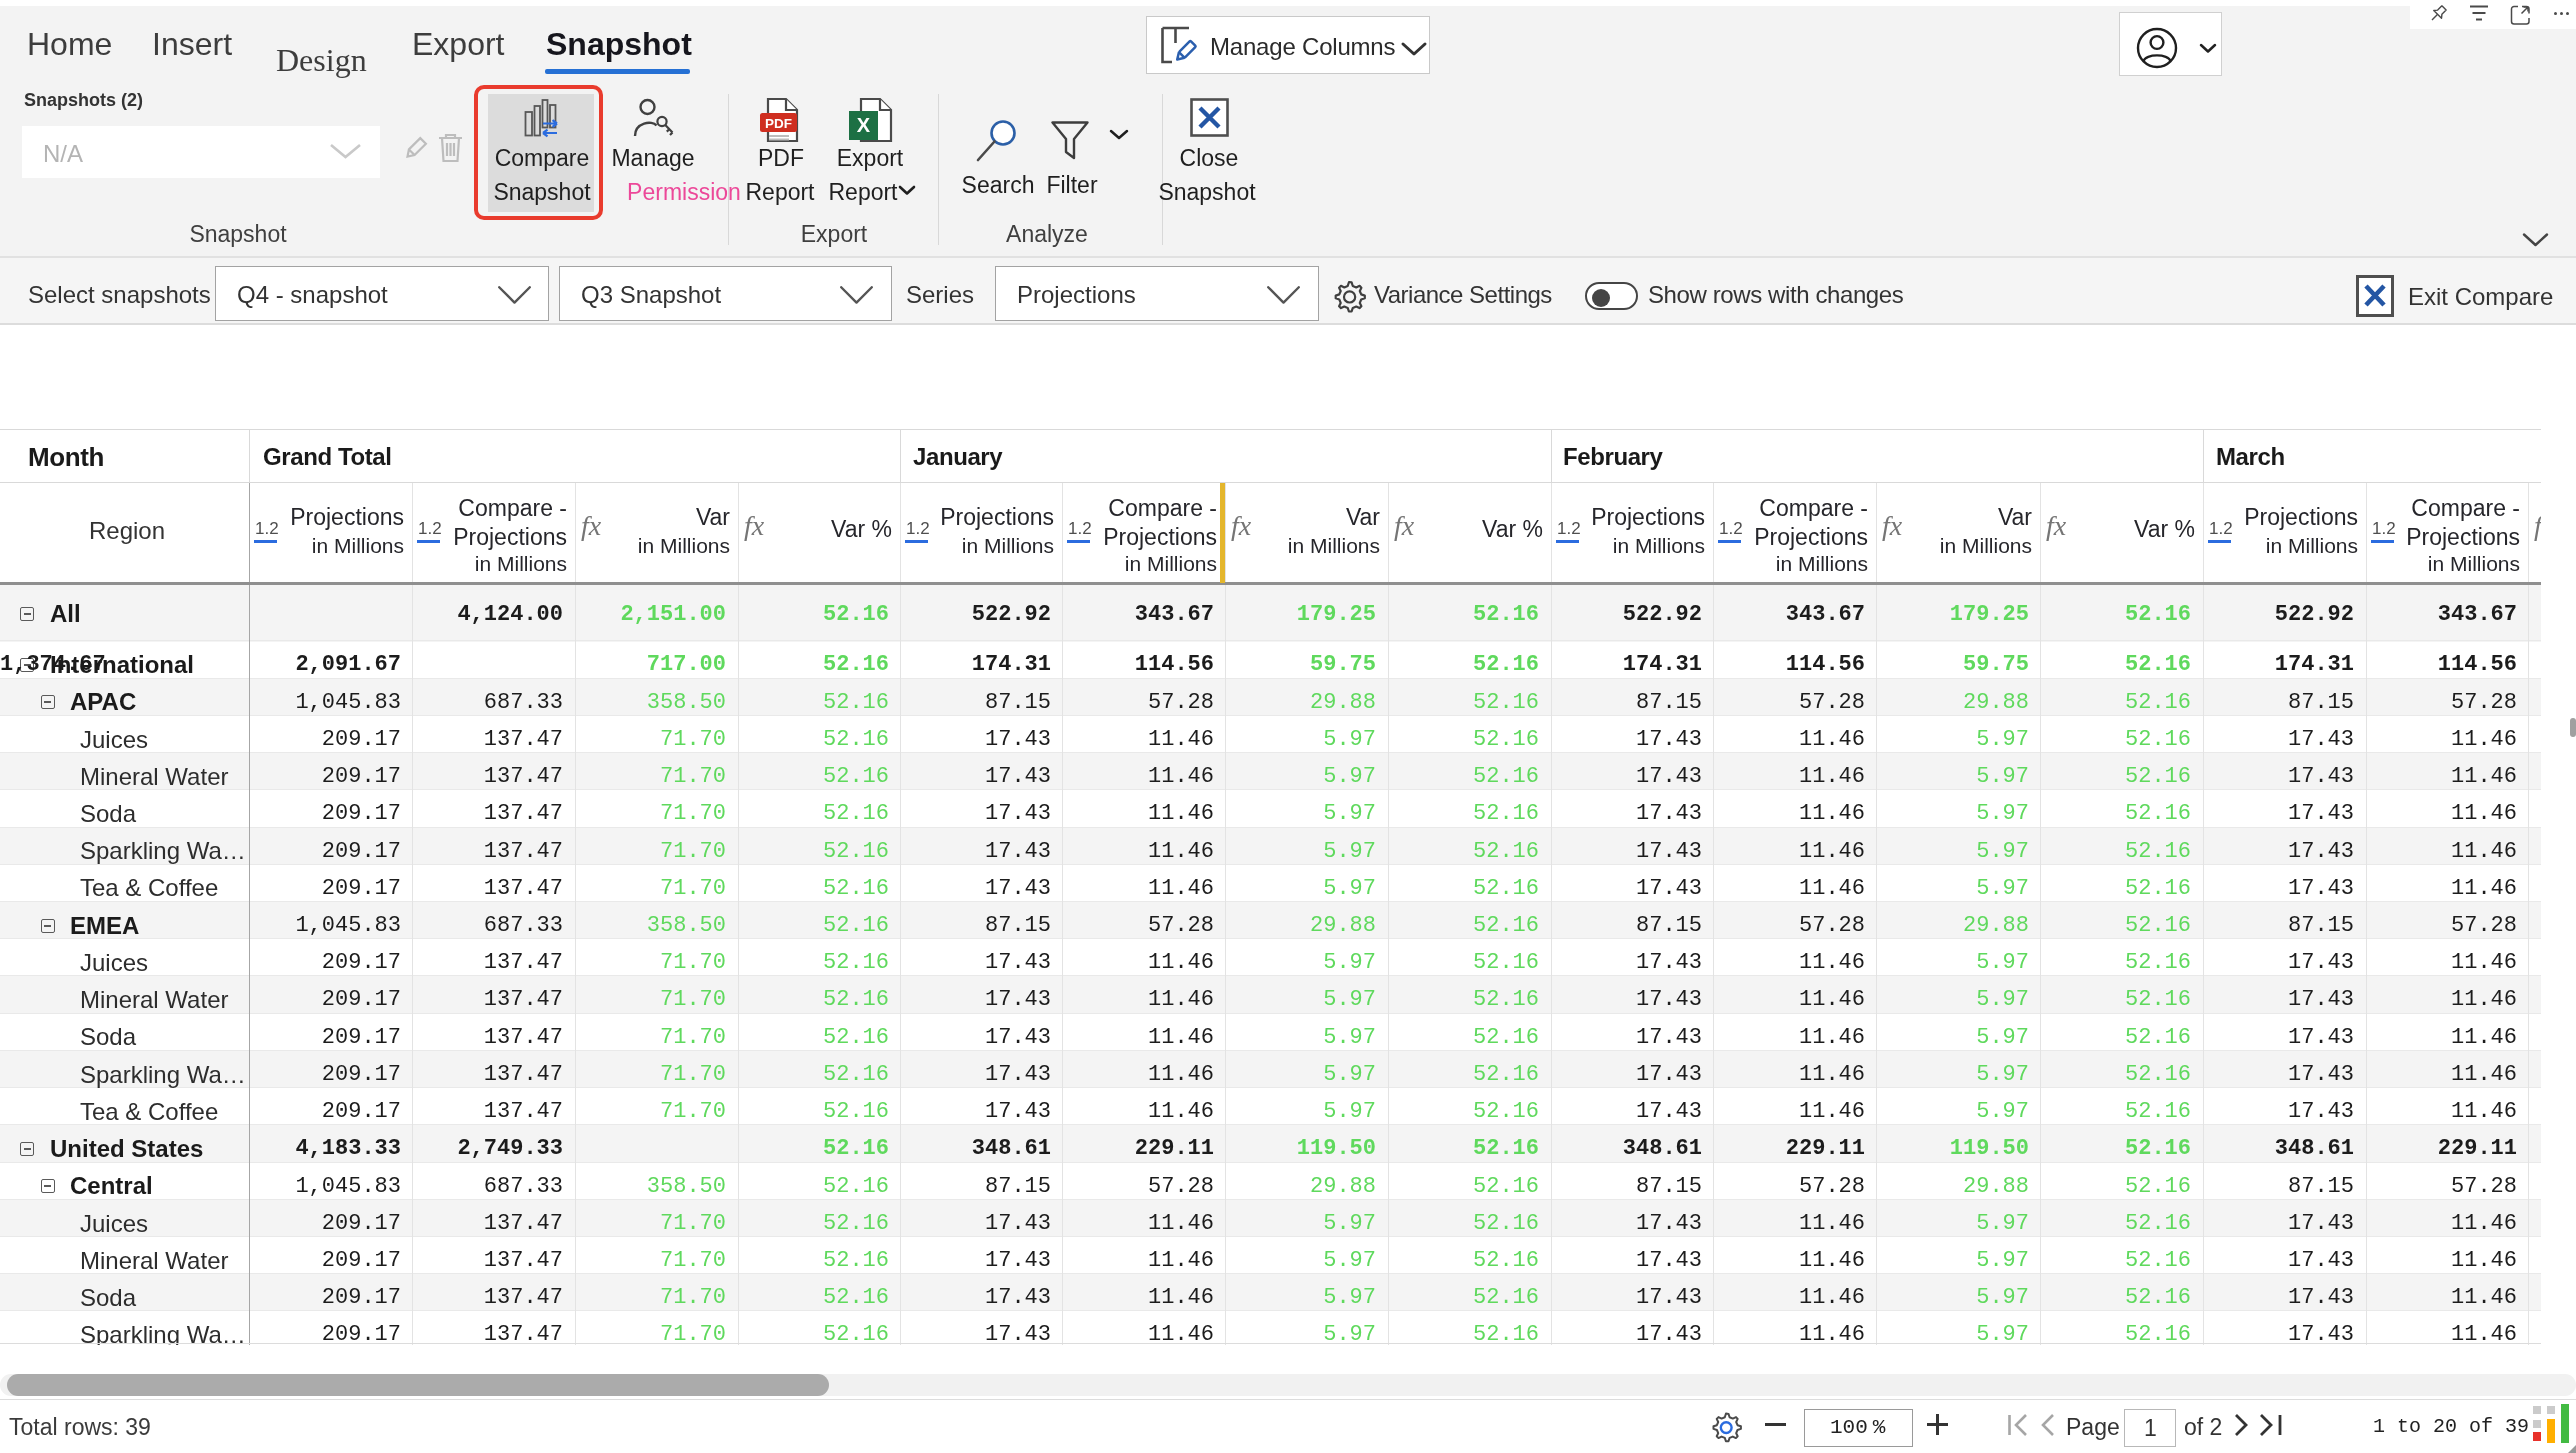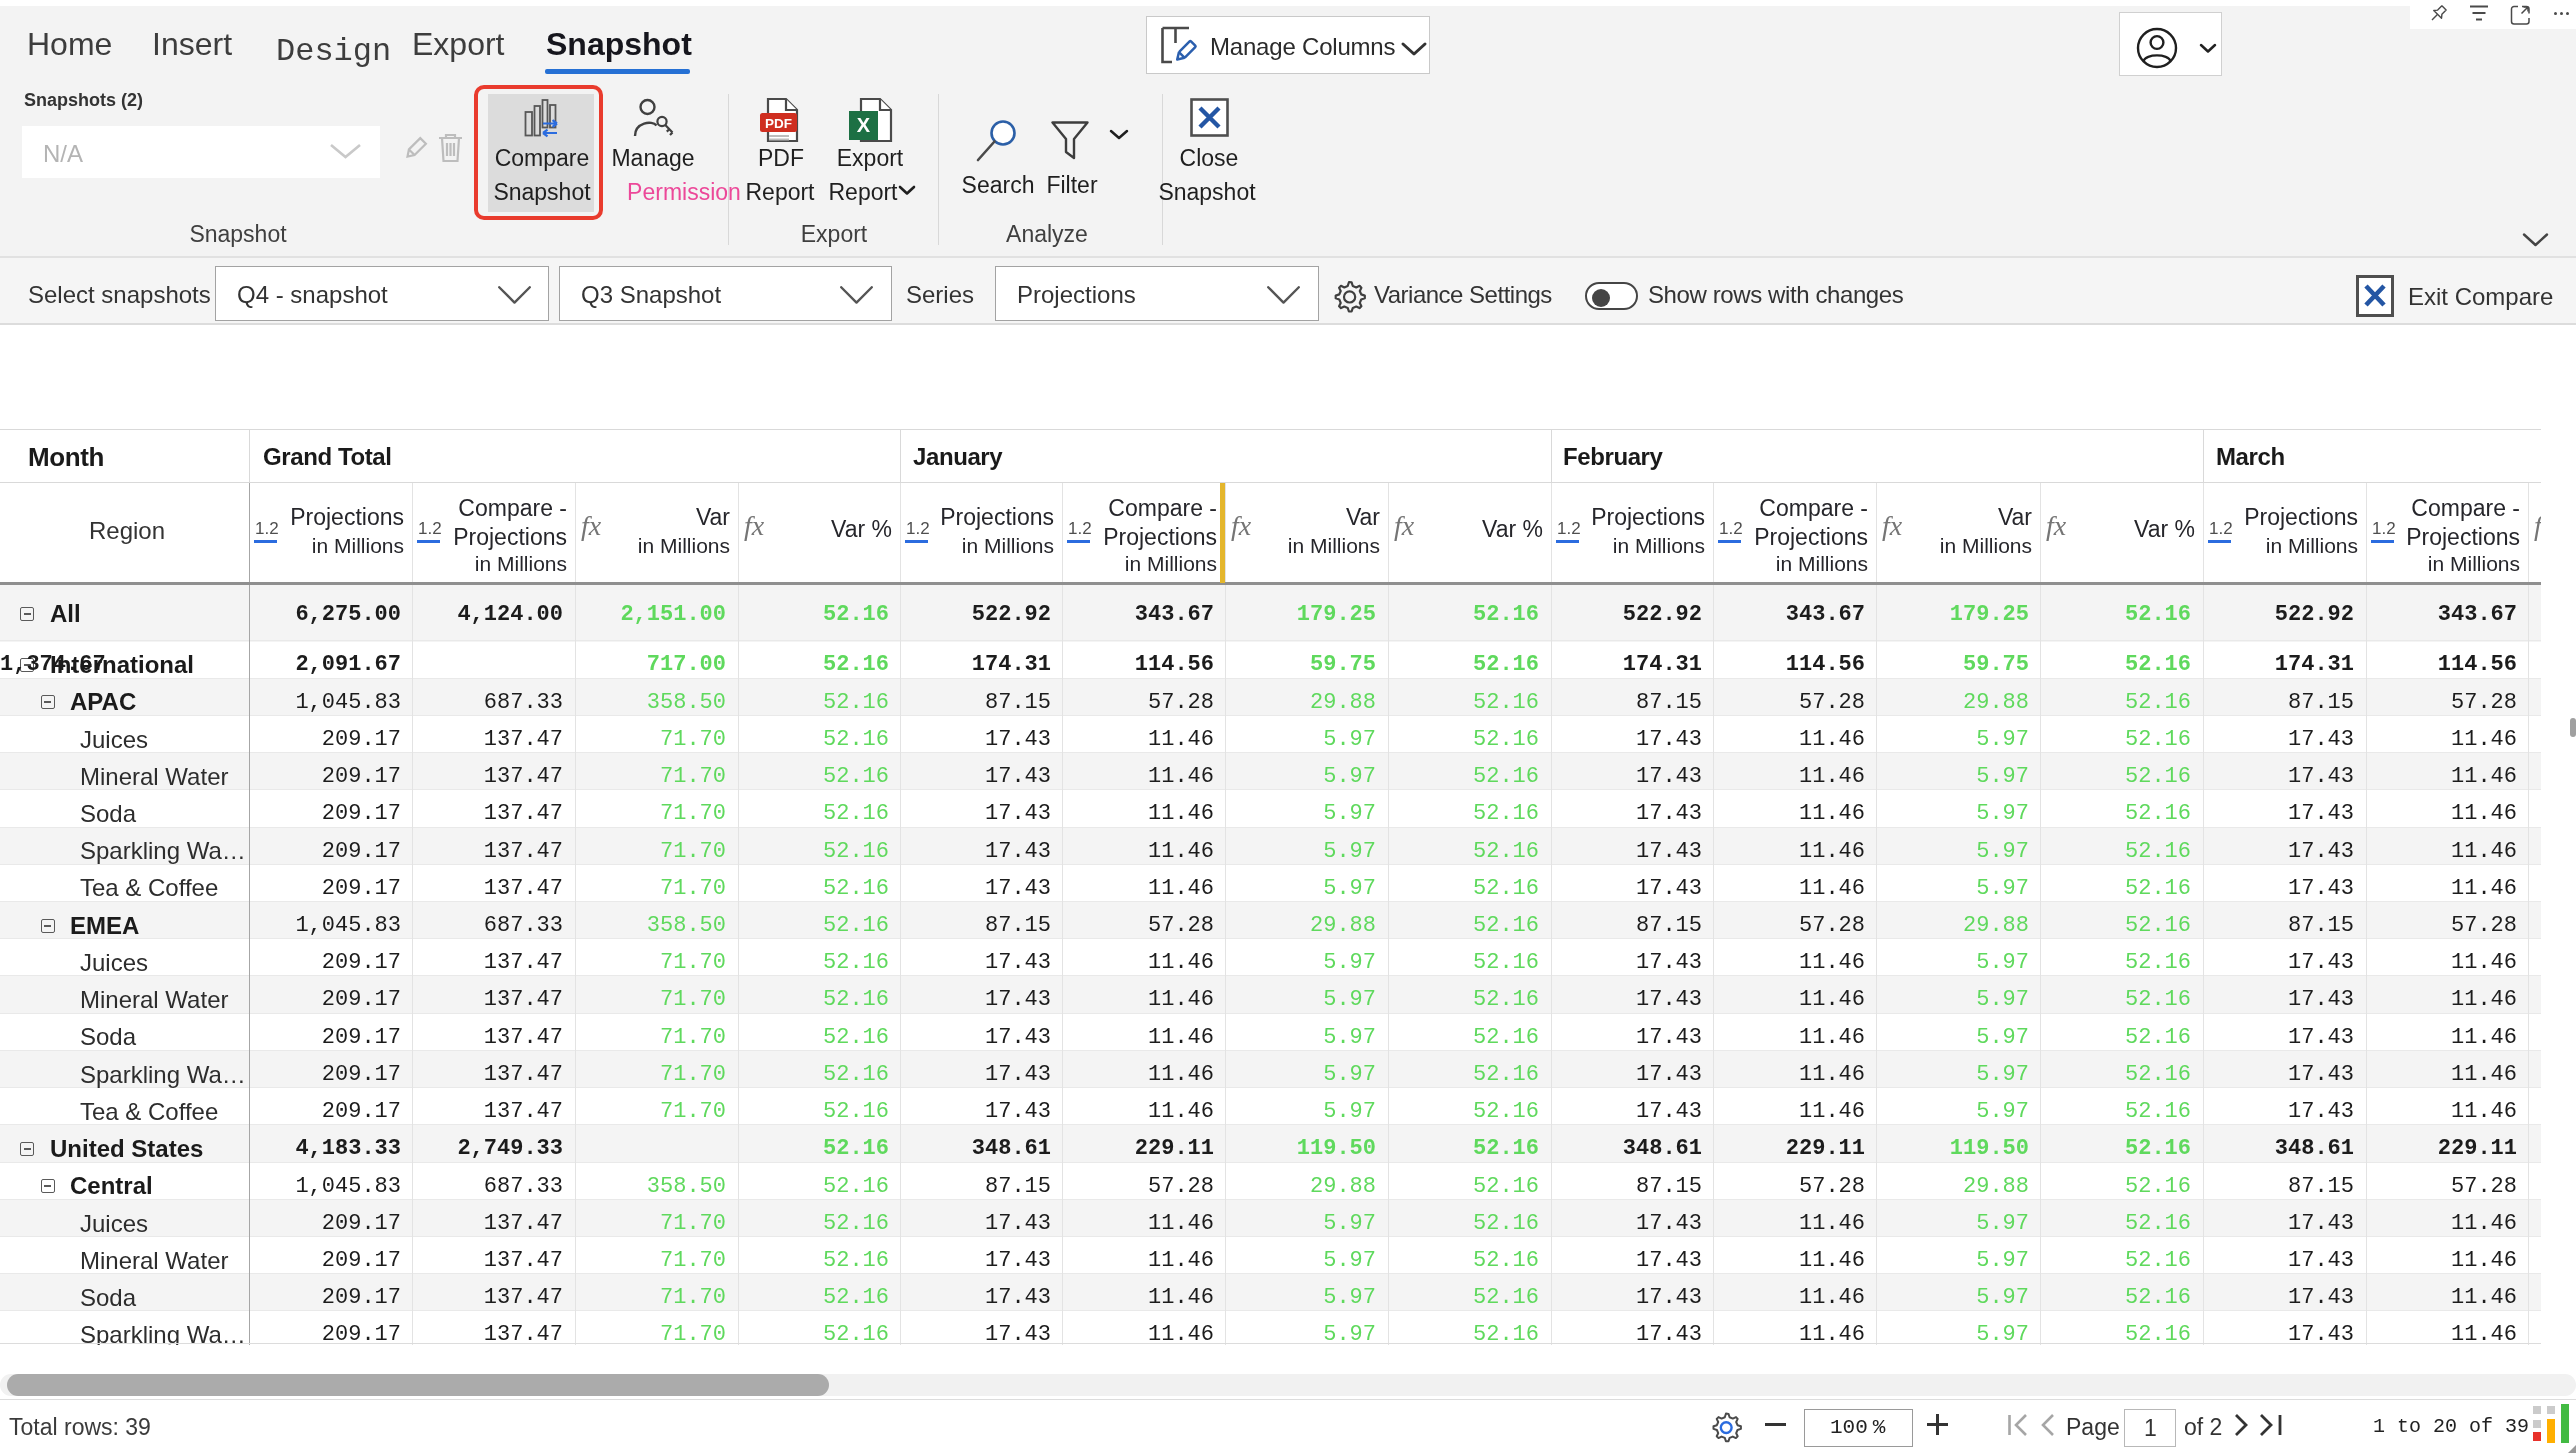--- a/index.html
+++ b/index.html
@@ -3,21 +3,21 @@
 <style>
 html,body{margin:0;padding:0}
 body{width:2576px;height:1453px;position:relative;overflow:hidden;background:#fff;
 font-family:'Liberation Sans',sans-serif;-webkit-font-smoothing:antialiased}
 div{box-sizing:border-box}
 </style></head>
 <body>
 <div style="position:absolute;left:0px;top:6px;width:2576px;height:252px;background:#f3f3f3;"></div>
 <div style="position:absolute;left:27px;top:26px;font-size:32px;color:#3d3d3d;font-family:'Liberation Sans',sans-serif;line-height:1.15;white-space:nowrap;">Home</div>
 <div style="position:absolute;left:152px;top:26px;font-size:32px;color:#3d3d3d;font-family:'Liberation Sans',sans-serif;line-height:1.15;white-space:nowrap;">Insert</div>
-<div style="position:absolute;left:276px;top:34px;font-size:32px;color:#3d3d3d;font-family:Liberation Mono, monospace;line-height:1.15;white-space:nowrap;">Design</div>
+<div style="position:absolute;left:276px;top:42px;font-size:32px;color:#3d3d3d;font-family:Liberation Serif, serif;line-height:1.15;white-space:nowrap;">Design</div>
 <div style="position:absolute;left:412px;top:26px;font-size:32px;color:#3d3d3d;font-family:'Liberation Sans',sans-serif;line-height:1.15;white-space:nowrap;">Export</div>
 <div style="position:absolute;left:546px;top:26px;font-size:32px;color:#16161d;font-family:'Liberation Sans',sans-serif;font-weight:bold;line-height:1.15;white-space:nowrap;">Snapshot</div>
 <div style="position:absolute;left:545px;top:69px;width:145px;height:4.5px;background:#2570d4;border-radius:2px;"></div>
 <div style="position:absolute;left:1146px;top:16px;width:284px;height:58px;background:#fff;border:1px solid #c9c9c9;"></div>
 <svg style="position:absolute;left:1159px;top:24px" width="44" height="42" viewBox="0 0 44 42" fill="none">
 <path d="M3.5 4 H30 M3.5 4 V38 H13 M16.5 4 V19" stroke="#4a4a4a" stroke-width="2.6"></path>
 <g transform="rotate(45 26 27)">
       <rect x="22.5" y="16" width="8" height="16" rx="1" stroke="#2b5fae" stroke-width="2.5"></rect>
       <path d="M22.5 32 L26.5 38.5 L30.5 32" stroke="#2b5fae" stroke-width="2.5" stroke-linejoin="round"></path>
     </g>
@@ -274,21 +274,20 @@
     <div style="position:absolute;left:0;width:2358px;top:105px;text-align:right;font-size:21px;color:#26262b;font-family:'Liberation Sans',sans-serif;line-height:1.12;white-space:nowrap;">in Millions</div>
     <div style="position:absolute;left:2372px;top:90px;font-size:17px;color:#4f4f4f;font-family:'Liberation Sans',sans-serif;line-height:1.12;white-space:nowrap;">1.2</div>
     <div style="position:absolute;left:2371px;top:111px;width:23px;height:2.5px;background:#2b6cdf;"></div>
     <div style="position:absolute;left:0;width:2520px;top:67px;text-align:right;font-size:23px;color:#26262b;font-family:'Liberation Sans',sans-serif;line-height:1.12;white-space:nowrap;">Compare -</div>
     <div style="position:absolute;left:0;width:2520px;top:96px;text-align:right;font-size:23px;color:#26262b;font-family:'Liberation Sans',sans-serif;line-height:1.12;white-space:nowrap;">Projections</div>
     <div style="position:absolute;left:0;width:2520px;top:123px;text-align:right;font-size:21px;color:#26262b;font-family:'Liberation Sans',sans-serif;line-height:1.12;white-space:nowrap;">in Millions</div>
     <div style="position:absolute;left:2534px;top:81px;font-size:28px;color:#757575;font-family:'Liberation Serif',sans-serif;line-height:1.12;white-space:nowrap;font-style:italic;">fx</div>
     <div style="position:absolute;left:20.3px;top:178px;width:14px;height:14px;border:1.5px solid #5a5a5a;border-radius:2px;background:transparent;"></div>
     <div style="position:absolute;left:24px;top:184px;width:7px;height:1.5px;background:#5a5a5a;"></div>
     <div style="position:absolute;left:50px;top:170px;font-size:24px;color:#1b1b1b;font-family:'Liberation Sans',sans-serif;font-weight:bold;line-height:1.12;white-space:nowrap;height:30px;line-height:30px;">All</div>
-    <div style="position:absolute;left:0;width:401px;top:157px;text-align:right;font-size:22px;color:#1c1c1c;font-family:'Liberation Mono',sans-serif;font-weight:bold;line-height:1.12;white-space:nowrap;height:57px;line-height:57px;">6,275.00</div>
     <div style="position:absolute;left:0;width:563px;top:157px;text-align:right;font-size:22px;color:#1c1c1c;font-family:'Liberation Mono',sans-serif;font-weight:bold;line-height:1.12;white-space:nowrap;height:57px;line-height:57px;">4,124.00</div>
     <div style="position:absolute;left:0;width:726px;top:157px;text-align:right;font-size:22px;color:#5fd95d;font-family:'Liberation Mono',sans-serif;font-weight:bold;line-height:1.12;white-space:nowrap;height:57px;line-height:57px;">2,151.00</div>
     <div style="position:absolute;left:0;width:889px;top:157px;text-align:right;font-size:22px;color:#5fd95d;font-family:'Liberation Mono',sans-serif;font-weight:bold;line-height:1.12;white-space:nowrap;height:57px;line-height:57px;">52.16</div>
     <div style="position:absolute;left:0;width:1051px;top:157px;text-align:right;font-size:22px;color:#1c1c1c;font-family:'Liberation Mono',sans-serif;font-weight:bold;line-height:1.12;white-space:nowrap;height:57px;line-height:57px;">522.92</div>
     <div style="position:absolute;left:0;width:1214px;top:157px;text-align:right;font-size:22px;color:#1c1c1c;font-family:'Liberation Mono',sans-serif;font-weight:bold;line-height:1.12;white-space:nowrap;height:57px;line-height:57px;">343.67</div>
     <div style="position:absolute;left:0;width:1376px;top:157px;text-align:right;font-size:22px;color:#5fd95d;font-family:'Liberation Mono',sans-serif;font-weight:bold;line-height:1.12;white-space:nowrap;height:57px;line-height:57px;">179.25</div>
     <div style="position:absolute;left:0;width:1539px;top:157px;text-align:right;font-size:22px;color:#5fd95d;font-family:'Liberation Mono',sans-serif;font-weight:bold;line-height:1.12;white-space:nowrap;height:57px;line-height:57px;">52.16</div>
     <div style="position:absolute;left:0;width:1702px;top:157px;text-align:right;font-size:22px;color:#1c1c1c;font-family:'Liberation Mono',sans-serif;font-weight:bold;line-height:1.12;white-space:nowrap;height:57px;line-height:57px;">522.92</div>
     <div style="position:absolute;left:0;width:1865px;top:157px;text-align:right;font-size:22px;color:#1c1c1c;font-family:'Liberation Mono',sans-serif;font-weight:bold;line-height:1.12;white-space:nowrap;height:57px;line-height:57px;">343.67</div>
     <div style="position:absolute;left:0;width:2029px;top:157px;text-align:right;font-size:22px;color:#5fd95d;font-family:'Liberation Mono',sans-serif;font-weight:bold;line-height:1.12;white-space:nowrap;height:57px;line-height:57px;">179.25</div>

